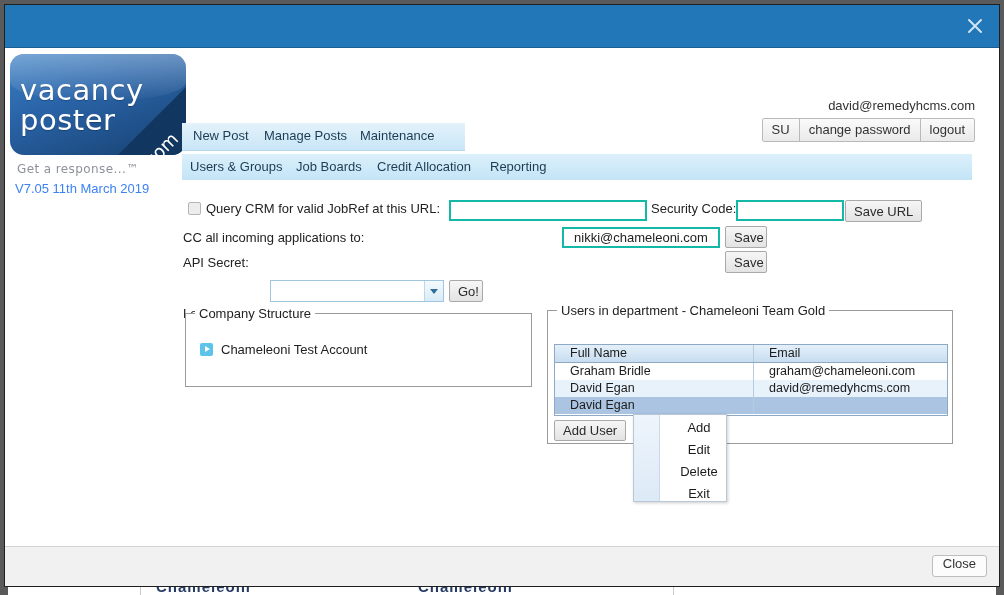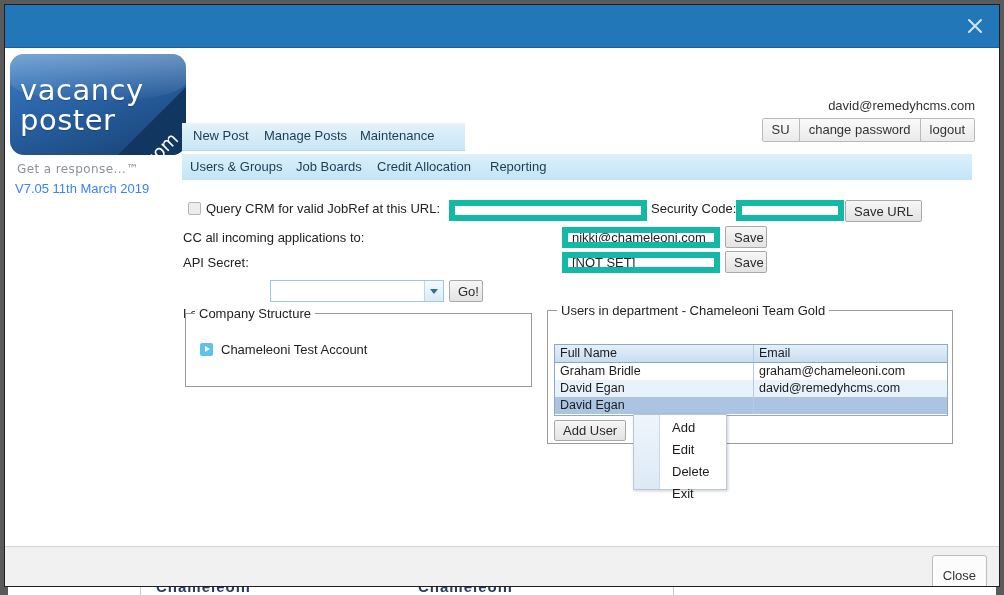--- a/index.html
+++ b/index.html
@@ -90,21 +90,21 @@
   .modal-footer {
     position: relative;
     height: 41px;
     background: #f1f1f1;
     border-top: 1px solid #d4d4d4;
   }
   .close-btn {
     position: absolute;
     right: 12px; top: 8px;
     min-width: 46px;
-    padding: 12px 10px 5px;
+    padding: 0 10px 5px;
     font-family: "Liberation Sans", sans-serif;
     font-size: 13px;
     color: #333;
     background: #fcfcfc;
     border: 1px solid #bdbdbd;
     border-radius: 3px;
     cursor: pointer;
   }
 
   
@@ -221,27 +221,28 @@
     white-space: nowrap;
     text-align: center;
   }
   .nav-sub .nav-item { top: 5px; }
 
   
   .fld {
     position: absolute;
     box-sizing: border-box;
     height: 21px;
-    border: 6px solid #14b8a6;
+    border: 2px solid #14b8a6;
     background: #ffffff;
     font-family: "Liberation Sans", sans-serif;
     font-size: 13px;
     color: #222;
     padding: 0 4px;
     outline: none;
+    text-align: center;
   }
   .lbl {
     position: absolute;
     font-size: 13px;
     color: #222;
     white-space: nowrap;
   }
   .gbtn {
     position: absolute;
     box-sizing: border-box;
@@ -351,21 +352,21 @@
     overflow: hidden;
   }
   .urow { display: flex; height: 17px; line-height: 17px; }
   .uhead {
     background: linear-gradient(180deg,#e4f0fa,#c7ddf0);
     border-bottom: 1px solid #8ea9c4;
     font-size: 12.5px;
     color: #1e3a55;
   }
   .ucell {
-    padding-left: 5px;
+    padding-left: 15px;
     font-size: 12.5px;
     color: #1b1b1b;
     overflow: hidden;
     white-space: nowrap;
     box-sizing: border-box;
   }
   .ucell-name { width: 199px; border-right: 1px solid #b6cbdf; }
   .ucell-mail { flex: 1; }
   .urow-odd  { background: #ffffff; }
   .urow-even { background: #e8f2fb; }
@@ -461,21 +462,20 @@
     <input class="fld" style="left: 444px; top: 152px; width: 198px;" value="">
     <div class="lbl" style="left:646px; top:153px;">Security Code:</div>
     <input class="fld" style="left: 731px; top: 152px; width: 108px;" value="">
     <button class="gbtn" style="left:840px; top:152px;">Save URL</button>
 
     <div class="lbl" style="left:178px; top:182px;">CC all incoming applications to:</div>
     <input class="fld" style="left: 557px; top: 179px; width: 158px;" value="nikki@chameleoni.com">
     <button class="gbtn" style="left:720px; top:178px; width:42px;">Save</button>
 
     <div class="lbl" style="left:178px; top:207px;">API Secret:</div>
-    <input class="fld" style="left: 557px; top: 204px; width: 158px;" value="[NOT SET]">
     <button class="gbtn" style="left:720px; top:203px; width:42px;">Save</button>
 
     <div class="lbl" style="left:178px; top:237px;margin-top:21px;">Locate user:</div>
     <div class="combo" style="left:265px; top:232px; width:174px;">
       <div class="combo-text"></div>
       <div class="combo-arrow"></div>
     </div>
     <button class="gbtn" style="left:444px; top:232px; width:34px;">Go!</button>
 
     <div class="fs" style="left:180px; top:265px; width:347px; height:74px;">
@@ -503,21 +503,21 @@
           <div class="ucell ucell-mail">david@remedyhcms.com</div>
         </div>
         <div class="urow urow-sel">
           <div class="ucell ucell-name">David Egan</div>
         </div>
       </div>
 
       <button class="gbtn" style="left:6px; top:109px; width:72px; height:21px;">Add User</button>
     </div>
 
-    <div class="ctxmenu" style="left:628px; top:366px; width:94px; height:76px;">
+    <div class="ctxmenu" style="left:628px; top:366px; width:94px; height:88px;text-align:center;">
       <div class="ctxmenu-gutter"></div>
       <div class="ctxmenu-items">
         <div class="ctxmenu-item">Add</div>
         <div class="ctxmenu-item">Edit</div>
         <div class="ctxmenu-item">Delete</div>
         <div class="ctxmenu-item">Exit</div>
       </div>
     </div>
 
   </div>

